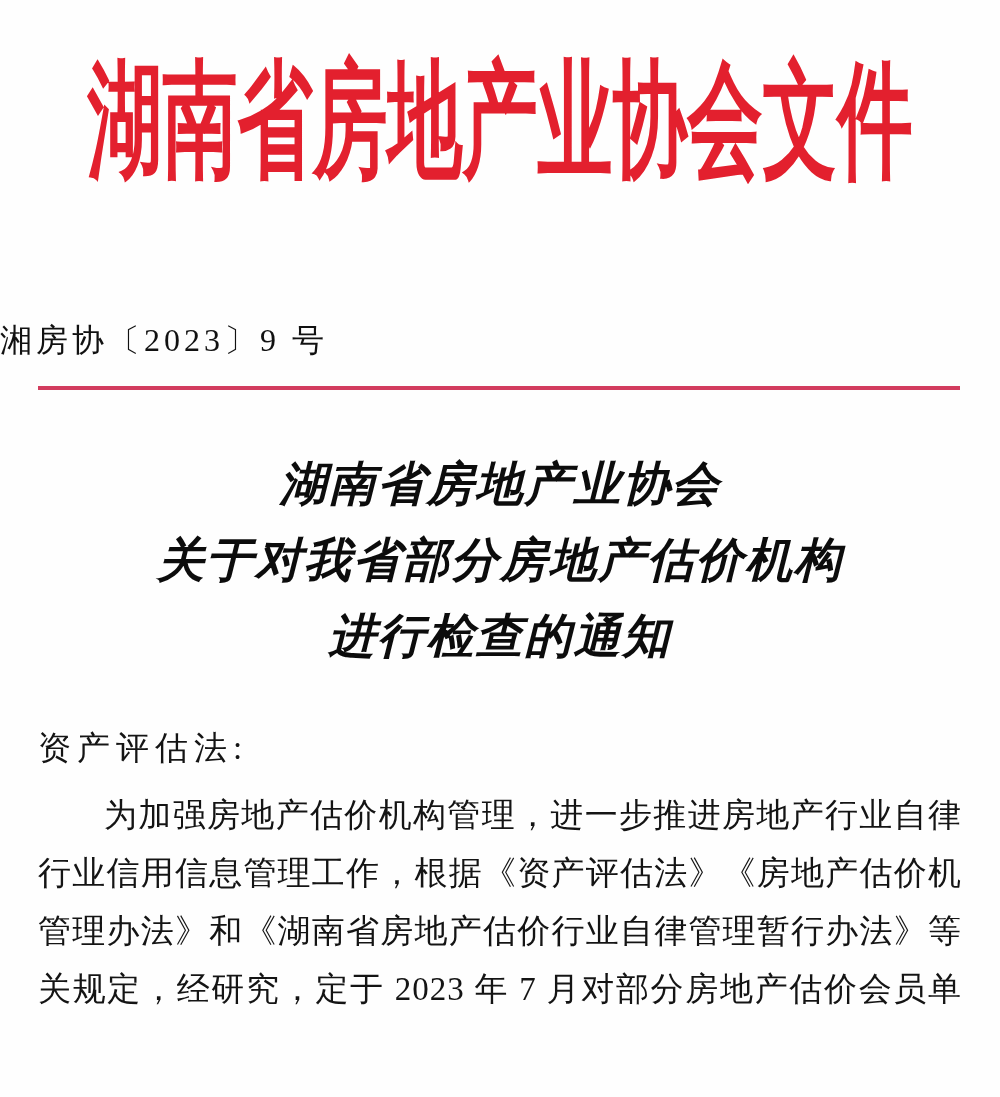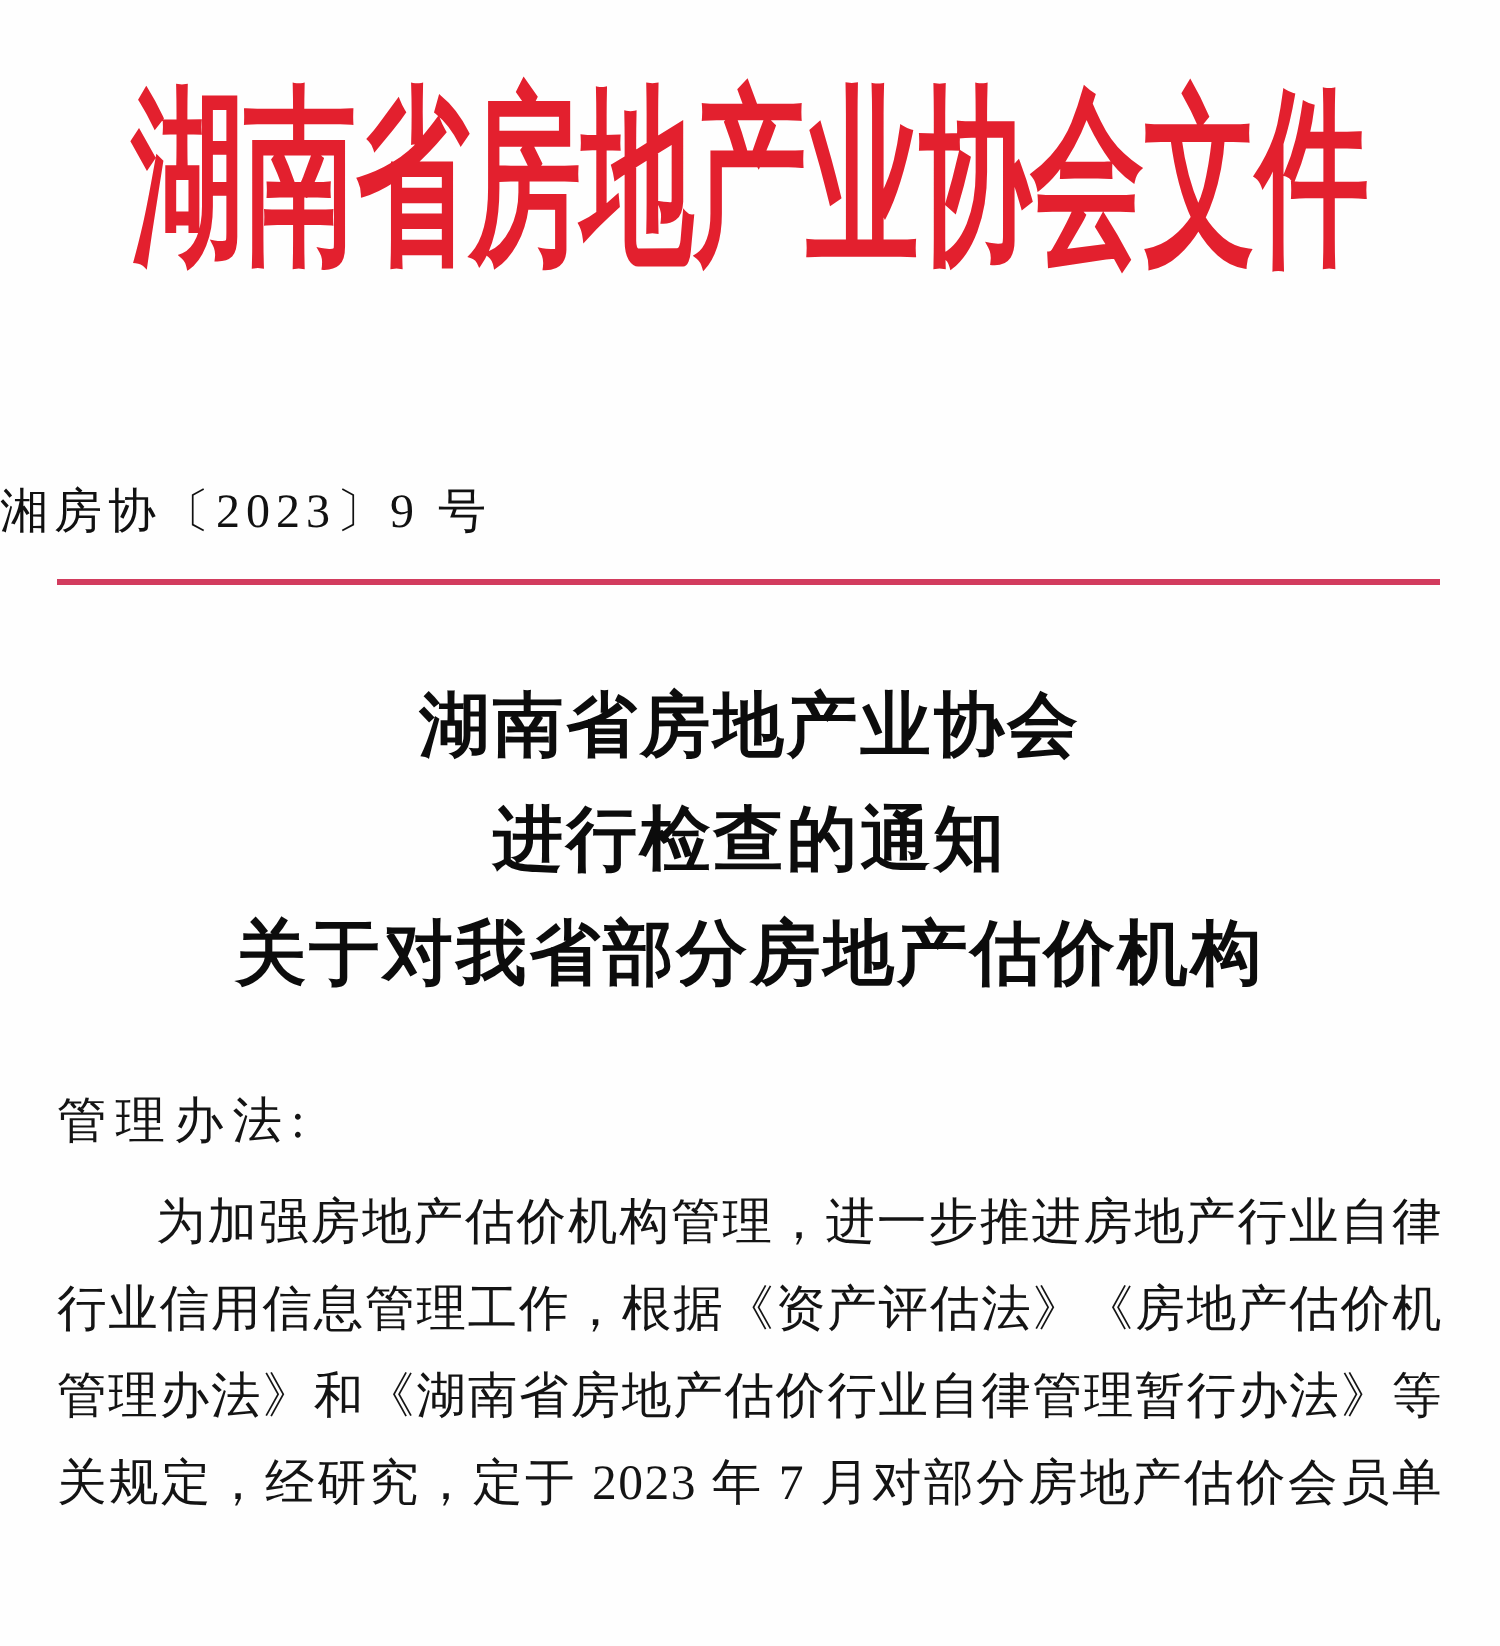--- a/index.html
+++ b/index.html
@@ -67,20 +67,21 @@
       position:absolute;
       top:446px;
       left:0;
       width:100%;
       text-align:center;
       font-weight:bold;
       color:#0c0c0c;
       font-size:47px;
       line-height:76px;
       letter-spacing:2px;
+      font-style:italic;
     }
     
     .salutation{
       position:absolute;
       top:726px;
       left:38px;
       font-size:33px;
       line-height:44px;
       letter-spacing:6px;
       color:var(--text-black);
@@ -119,25 +120,25 @@
   <div class="masthead">
     <span class="masthead-text">湖南省房地产业协会文件</span>
   </div>
 
   <div class="doc-number">湘房协〔2023〕9 号</div>
 
   <div class="red-rule"></div>
 
   <div class="title-block">
     <div>湖南省房地产业协会</div>
+    <div>关于对我省部分房地产估价机构</div>
     <div>进行检查的通知</div>
-    <div>关于对我省部分房地产估价机构</div>
   </div>
 
-  <div class="salutation">管理办法:</div>
+  <div class="salutation">资产评估法:</div>
 
   <div class="body-block">
     <div class="body-line first-line">为加强房地产估价机构管理，进一步推进房地产行业自律和</div>
     <div class="body-line">行业信用信息管理工作，根据《资产评估法》《房地产估价机构</div>
     <div class="body-line">管理办法》和《湖南省房地产估价行业自律管理暂行办法》等有</div>
     <div class="body-line">关规定，经研究，定于 2023 年 7 月对部分房地产估价会员单位</div>
   </div>
 
 </div>
 

